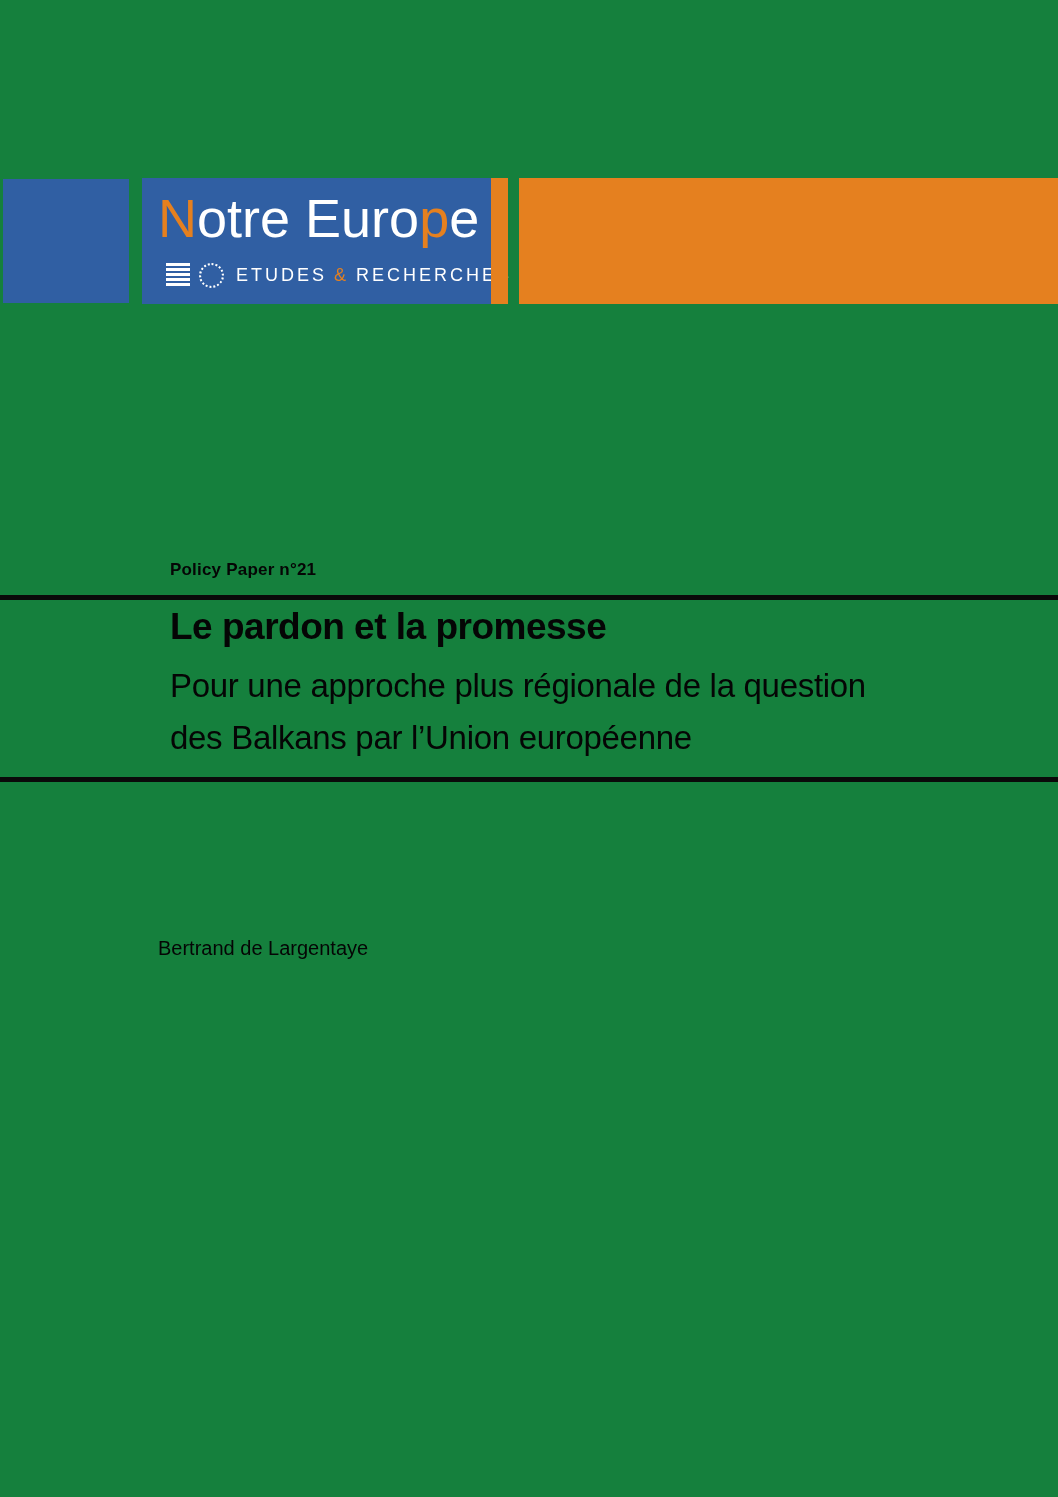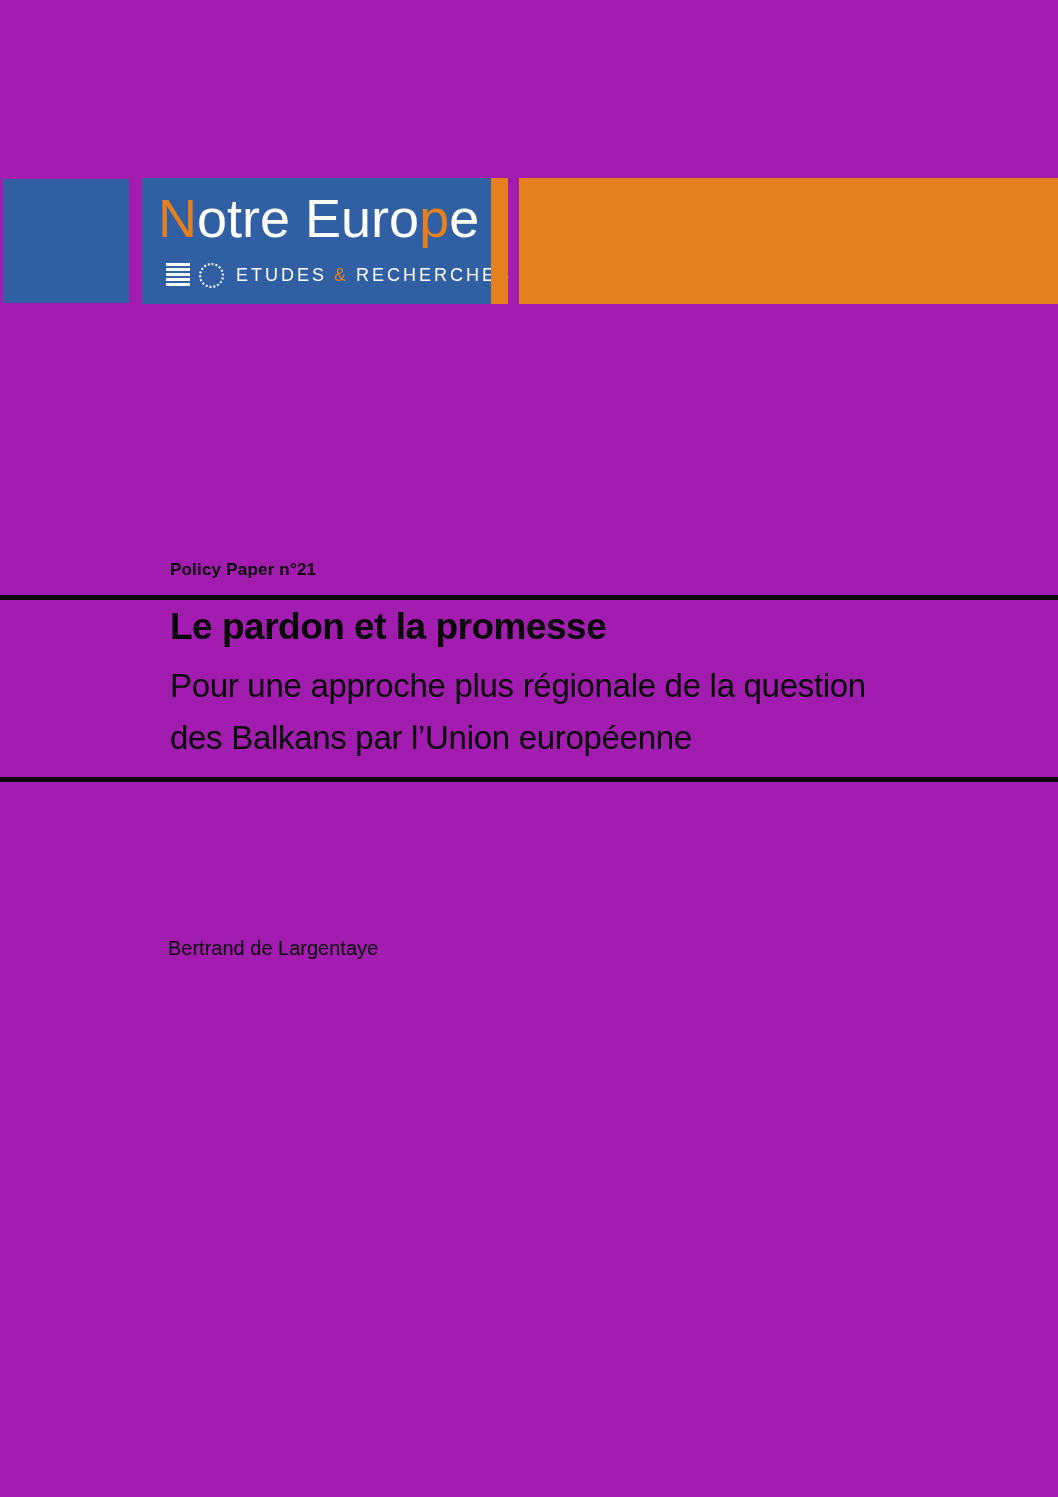--- a/index.html
+++ b/index.html
@@ -1,17 +1,17 @@
 <!DOCTYPE html>
 <html><head>
 <meta charset="utf-8">
 <style>
   html,body { margin:0; padding:0; background:#ffffff; }
   .page {
-    position:relative; width:1058px; height:1497px; background:#a21caf;
+    position:relative; width:1058px; height:1497px; background:#15803d;
     font-family:"Liberation Sans","DejaVu Sans",sans-serif; overflow:hidden;
     --blue:#305FA3; --orange:#E5801F; --ink:#050505;
   }
   .abs { position:absolute; }
 
   
   .left-square { left:3px; top:179px; width:126px; height:124px; background:var(--blue); }
   .logo-panel  { left:142px; top:178px; width:349px; height:126px; background:var(--blue); }
   .orange-strip{ left:491px; top:178px; width:17px; height:126px; background:var(--orange); }
   .orange-bar  { left:519px; top:178px; width:539px; height:126px; background:var(--orange); }
@@ -50,21 +50,21 @@
     left:170px; top:606px; font-size:37px; font-weight:700; color:var(--ink);
     letter-spacing:-0.5px; white-space:nowrap;
   }
   .paper-subtitle {
     left:170px; top:660px; font-size:33px; font-weight:400; color:var(--ink);
     line-height:52px; letter-spacing:-0.3px; white-space:nowrap;
   }
 
   
   .author-primary {
-    left:168px; top:936px; font-size:20px; font-weight:400; color:var(--ink);
+    left:158px; top:936px; font-size:20px; font-weight:400; color:var(--ink);
     line-height:24px;
   }
   .author-secondary {
     left:170px; top:993px; font-size:20px; font-weight:400; color:var(--ink);
     line-height:30px;
   }
 </style>
 </head>
 <body>
 

